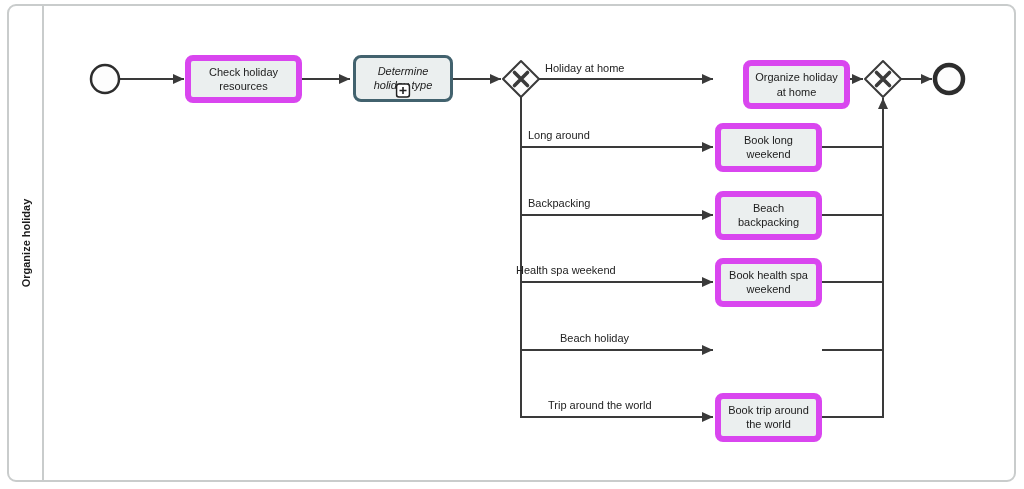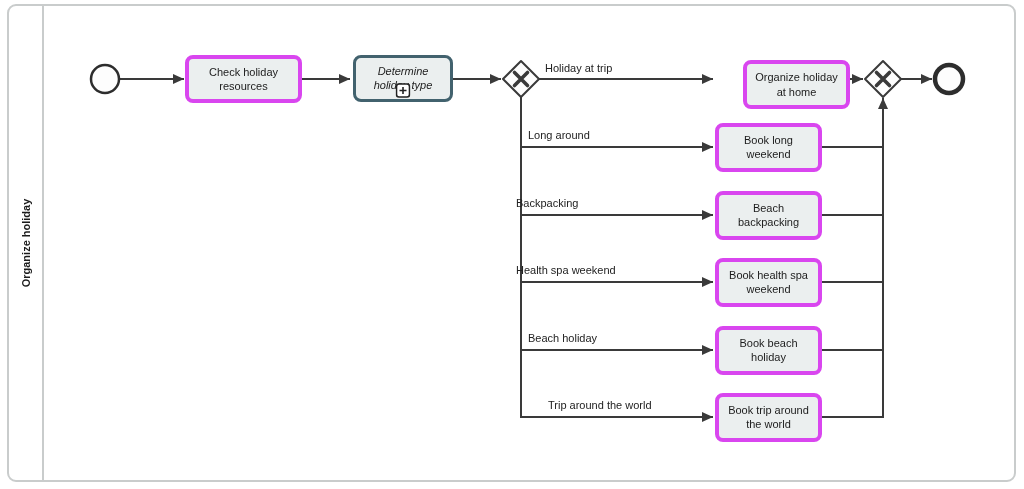--- a/index.html
+++ b/index.html
@@ -23,21 +23,21 @@
     position: absolute; left: 50%; top: 50%;
     transform: translate(-50%, -50%) rotate(-90deg);
     white-space: nowrap; font-size: 11px; font-weight: bold; color: #1b1b1b;
   }
 
   svg.connectors { position: absolute; left: 0; top: 0; }
 
   
   .task {
     position: absolute; box-sizing: border-box;
-    background: #ebefef; border: 4px solid #d946ef; border-radius: 8px;
+    background: #ebefef; border: 6px solid #d946ef; border-radius: 8px;
     display: flex; align-items: center; justify-content: center;
     text-align: center; font-size: 11px; line-height: 1.28; color: #1c1c1c;
     padding: 2px 5px;
   }
   .task.subprocess {
     border-width: 3px; border-color: #42626e;
     align-items: flex-start; padding-top: 6px; font-style: italic;
   }
   .branch-task { left: 715px; width: 107px; height: 49px; }
   .plus-marker { position: absolute; left: 50%; bottom: 1px; transform: translateX(-50%); line-height: 0; }
@@ -124,27 +124,24 @@
   </div>
   <div class="task branch-task" style="top:122.5px;align-items:center;">
     <span>Book long weekend</span>
   </div>
   <div class="task branch-task" style="top:190.5px;">
     <span>Beach backpacking</span>
   </div>
   <div class="task branch-task" style="top:257.5px;align-items:center;">
     <span>Book health spa weekend</span>
   </div>
-  <div class="task branch-task" style="top:325.5px;">
-    <span>Book beach holiday</span>
-  </div>
   <div class="task branch-task" style="top:392.5px;">
     <span>Book trip around the world</span>
   </div>
 
-  <div class="flow-label" style="left:545px; top:62px;">Holiday at trip</div>
+  <div class="flow-label" style="left:545px; top:62px;">Holiday at home</div>
   <div class="flow-label" style="left:528px; top:129px;">Long around</div>
-  <div class="flow-label" style="left:516px; top:197px;">Backpacking</div>
+  <div class="flow-label" style="left:528px; top:197px;">Backpacking</div>
   <div class="flow-label" style="left:516px; top:264px;">Health spa weekend</div>
-  <div class="flow-label" style="left:528px; top:332px;">Beach holiday</div>
+  <div class="flow-label" style="left:560px; top:332px;">Beach holiday</div>
   <div class="flow-label" style="left:548px; top:399px;">Trip around the world</div>
 
 </div>
 
 </body></html>

